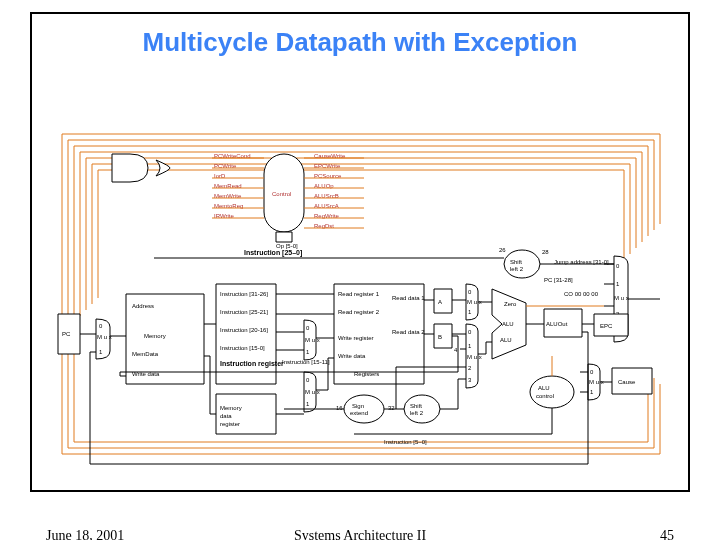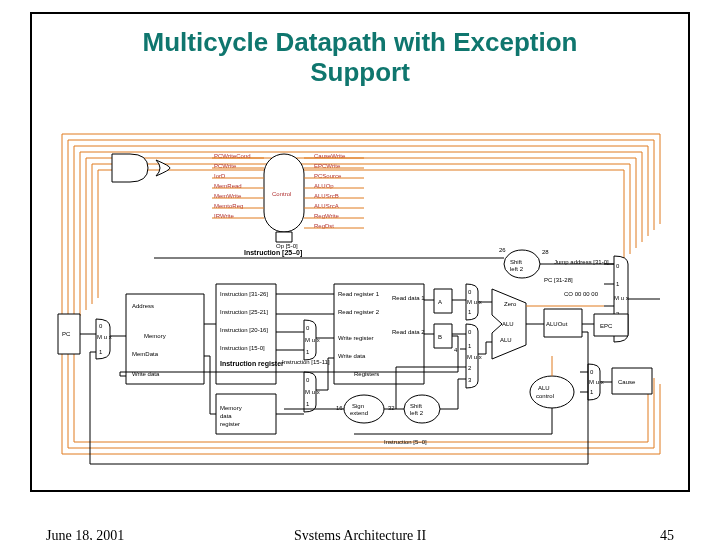--- a/index.html
+++ b/index.html
@@ -20,21 +20,21 @@
     height: 480px;
     border: 2px solid #000;
     box-sizing: border-box;
   }
   .title {
     text-align: center;
     font-size: 26px;
     font-weight: bold;
     margin-top: 14px;
     line-height: 1.15;
-    color: #0f766e;
+    color: #3b82f6;
   }
   .diagram {
     position: absolute;
     top: 110px;
     left: 12px;
     width: 634px;
     height: 350px;
   }
   .diagram svg { width: 100%; height: 100%; }
   .footer {
@@ -55,21 +55,20 @@
   .lbl { font-size: 6px; font-family: Arial, Helvetica, sans-serif; fill: #000; }
   .lbl-r { font-size: 6px; font-family: Arial, Helvetica, sans-serif; fill: #b03030; }
   .lbl-bold { font-size: 7px; font-weight: bold; font-family: Arial, Helvetica, sans-serif; fill: #000; }
 </style>
 </head>
 <body>
 
 <div class="slide-frame">
   <div class="title">
     <span>Multicycle Datapath with Exception</span><br>
-    <span>Support</span>
   </div>
 
   <div class="diagram">
     <svg viewBox="0 0 634 350">
 
       <path class="wire-o" d="M 18 210 L 18 10 L 616 10 L 616 100"></path>
       <path class="wire-o" d="M 24 204 L 24 16 L 610 16 L 610 106"></path>
       <path class="wire-o" d="M 30 198 L 30 22 L 604 22 L 604 112"></path>
       <path class="wire-o" d="M 36 192 L 36 28 L 598 28 L 598 118"></path>
       <path class="wire-o" d="M 42 186 L 42 34 L 592 34 L 592 124"></path>

